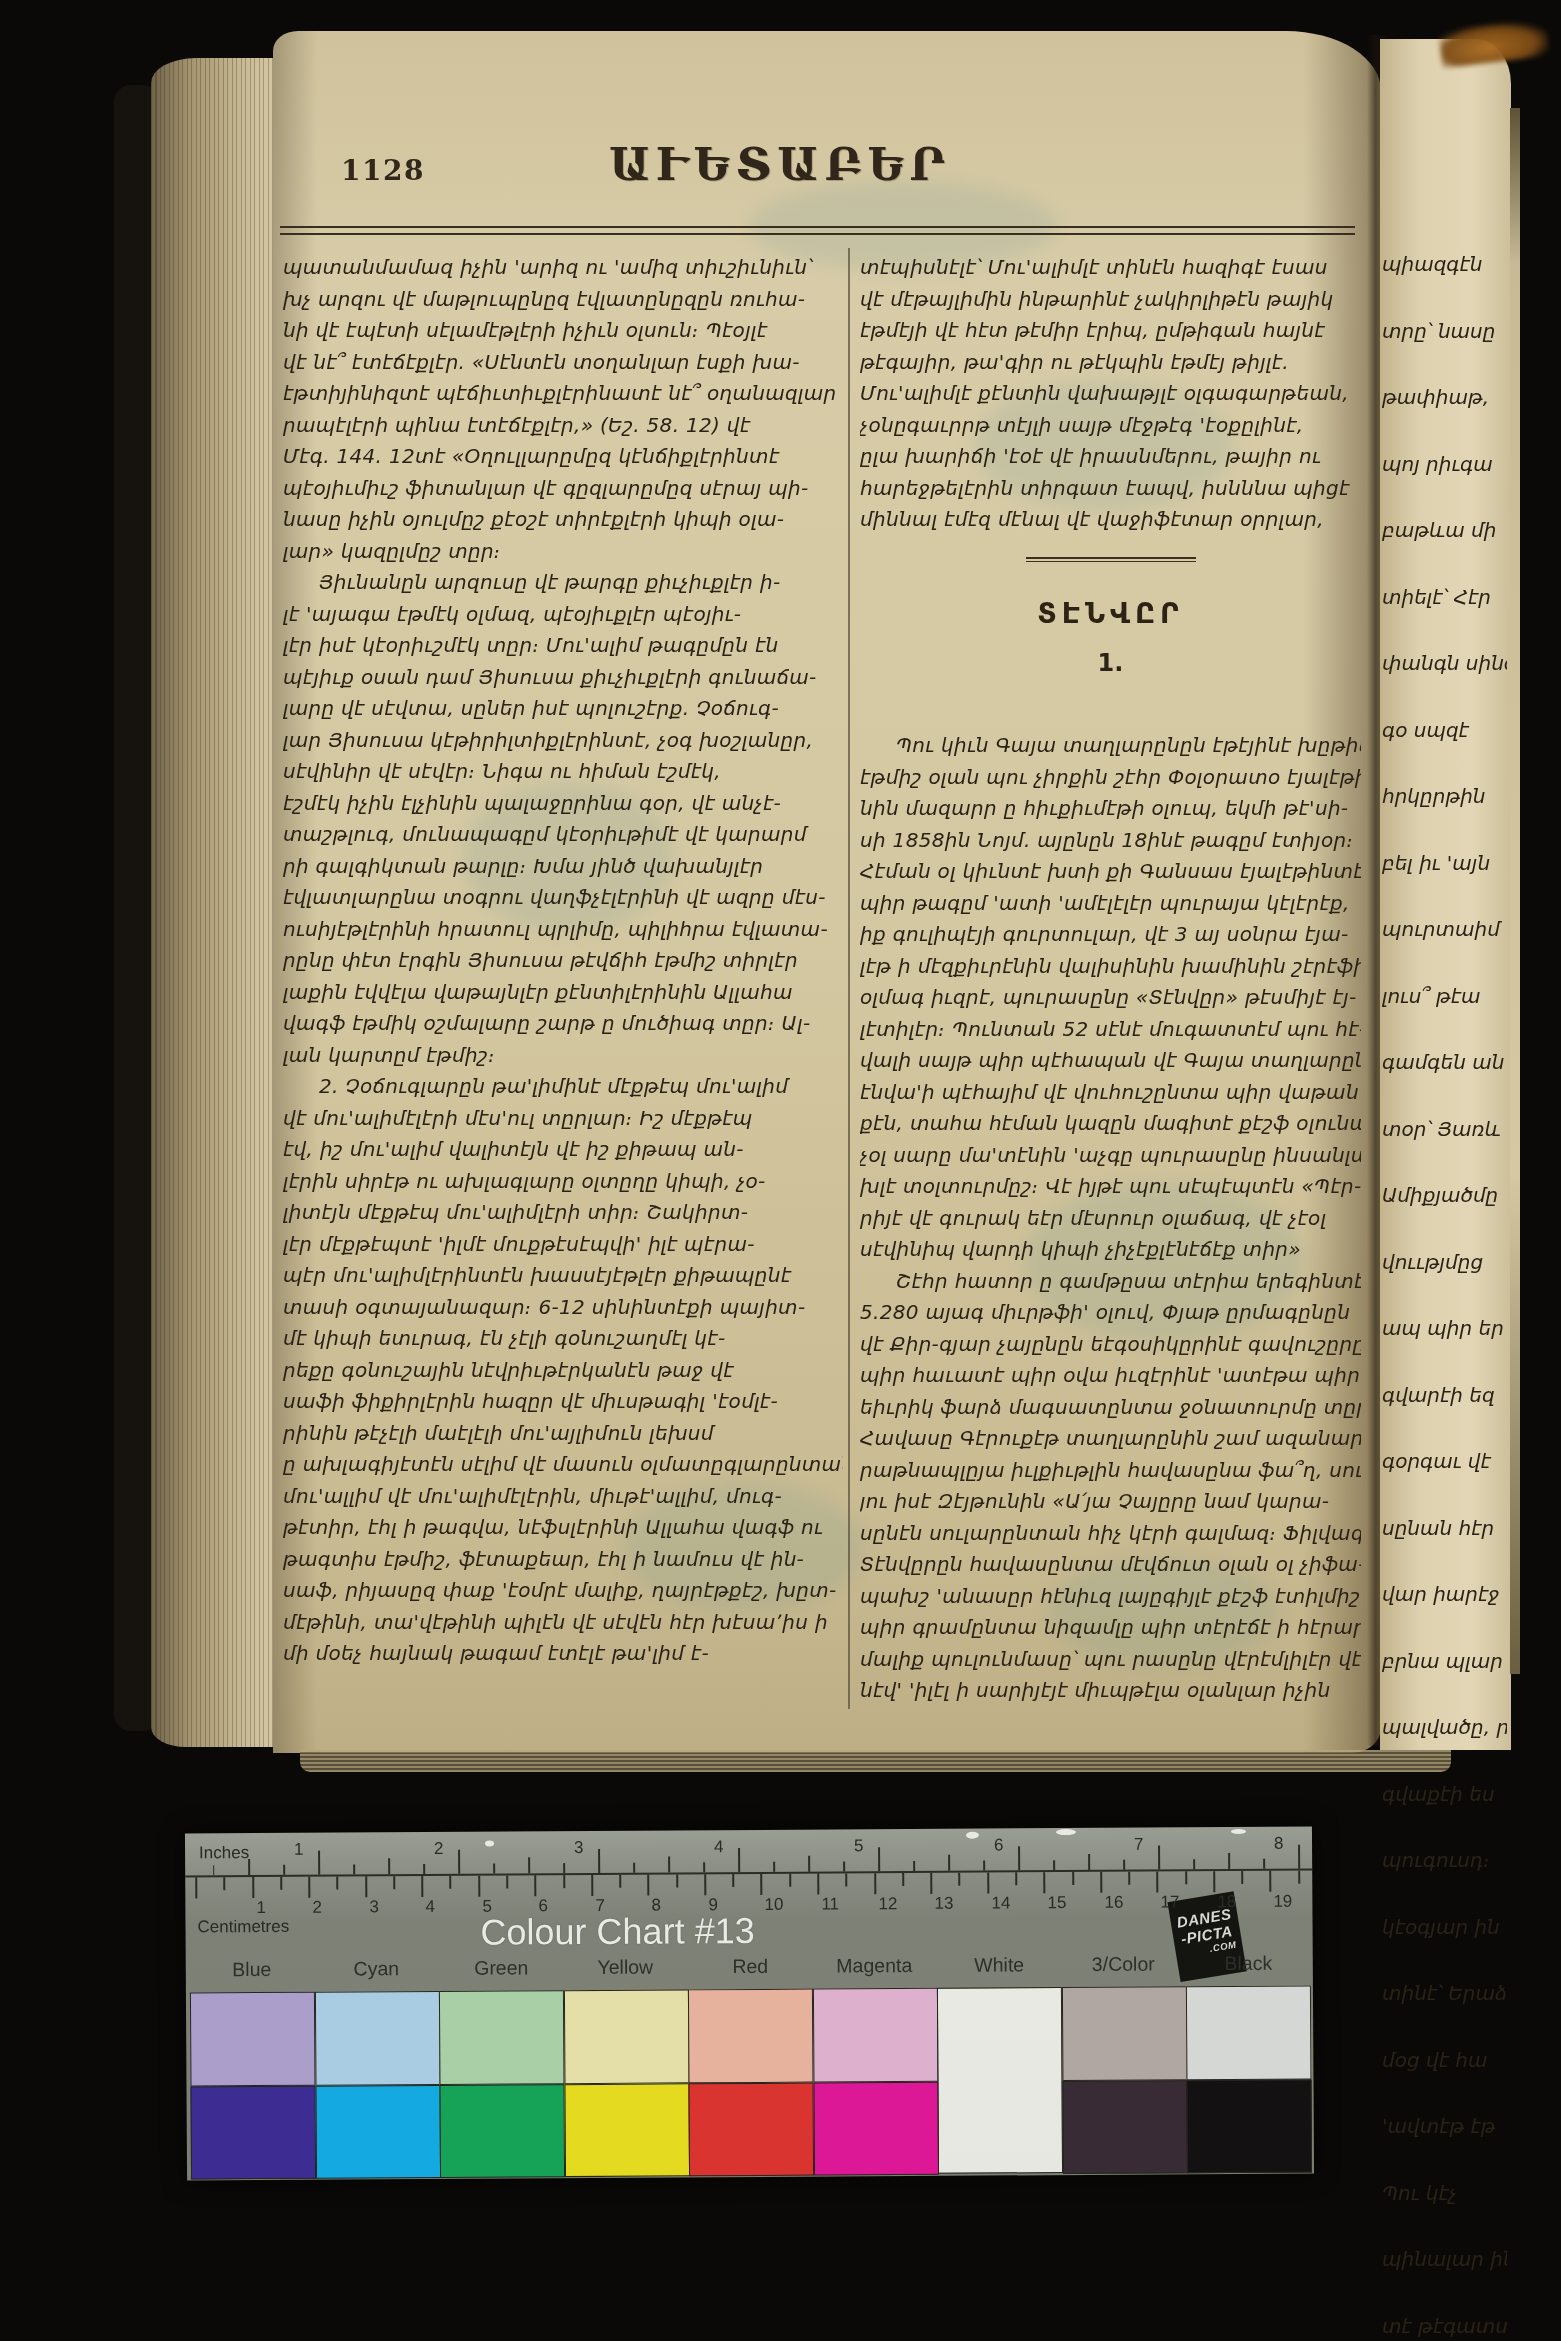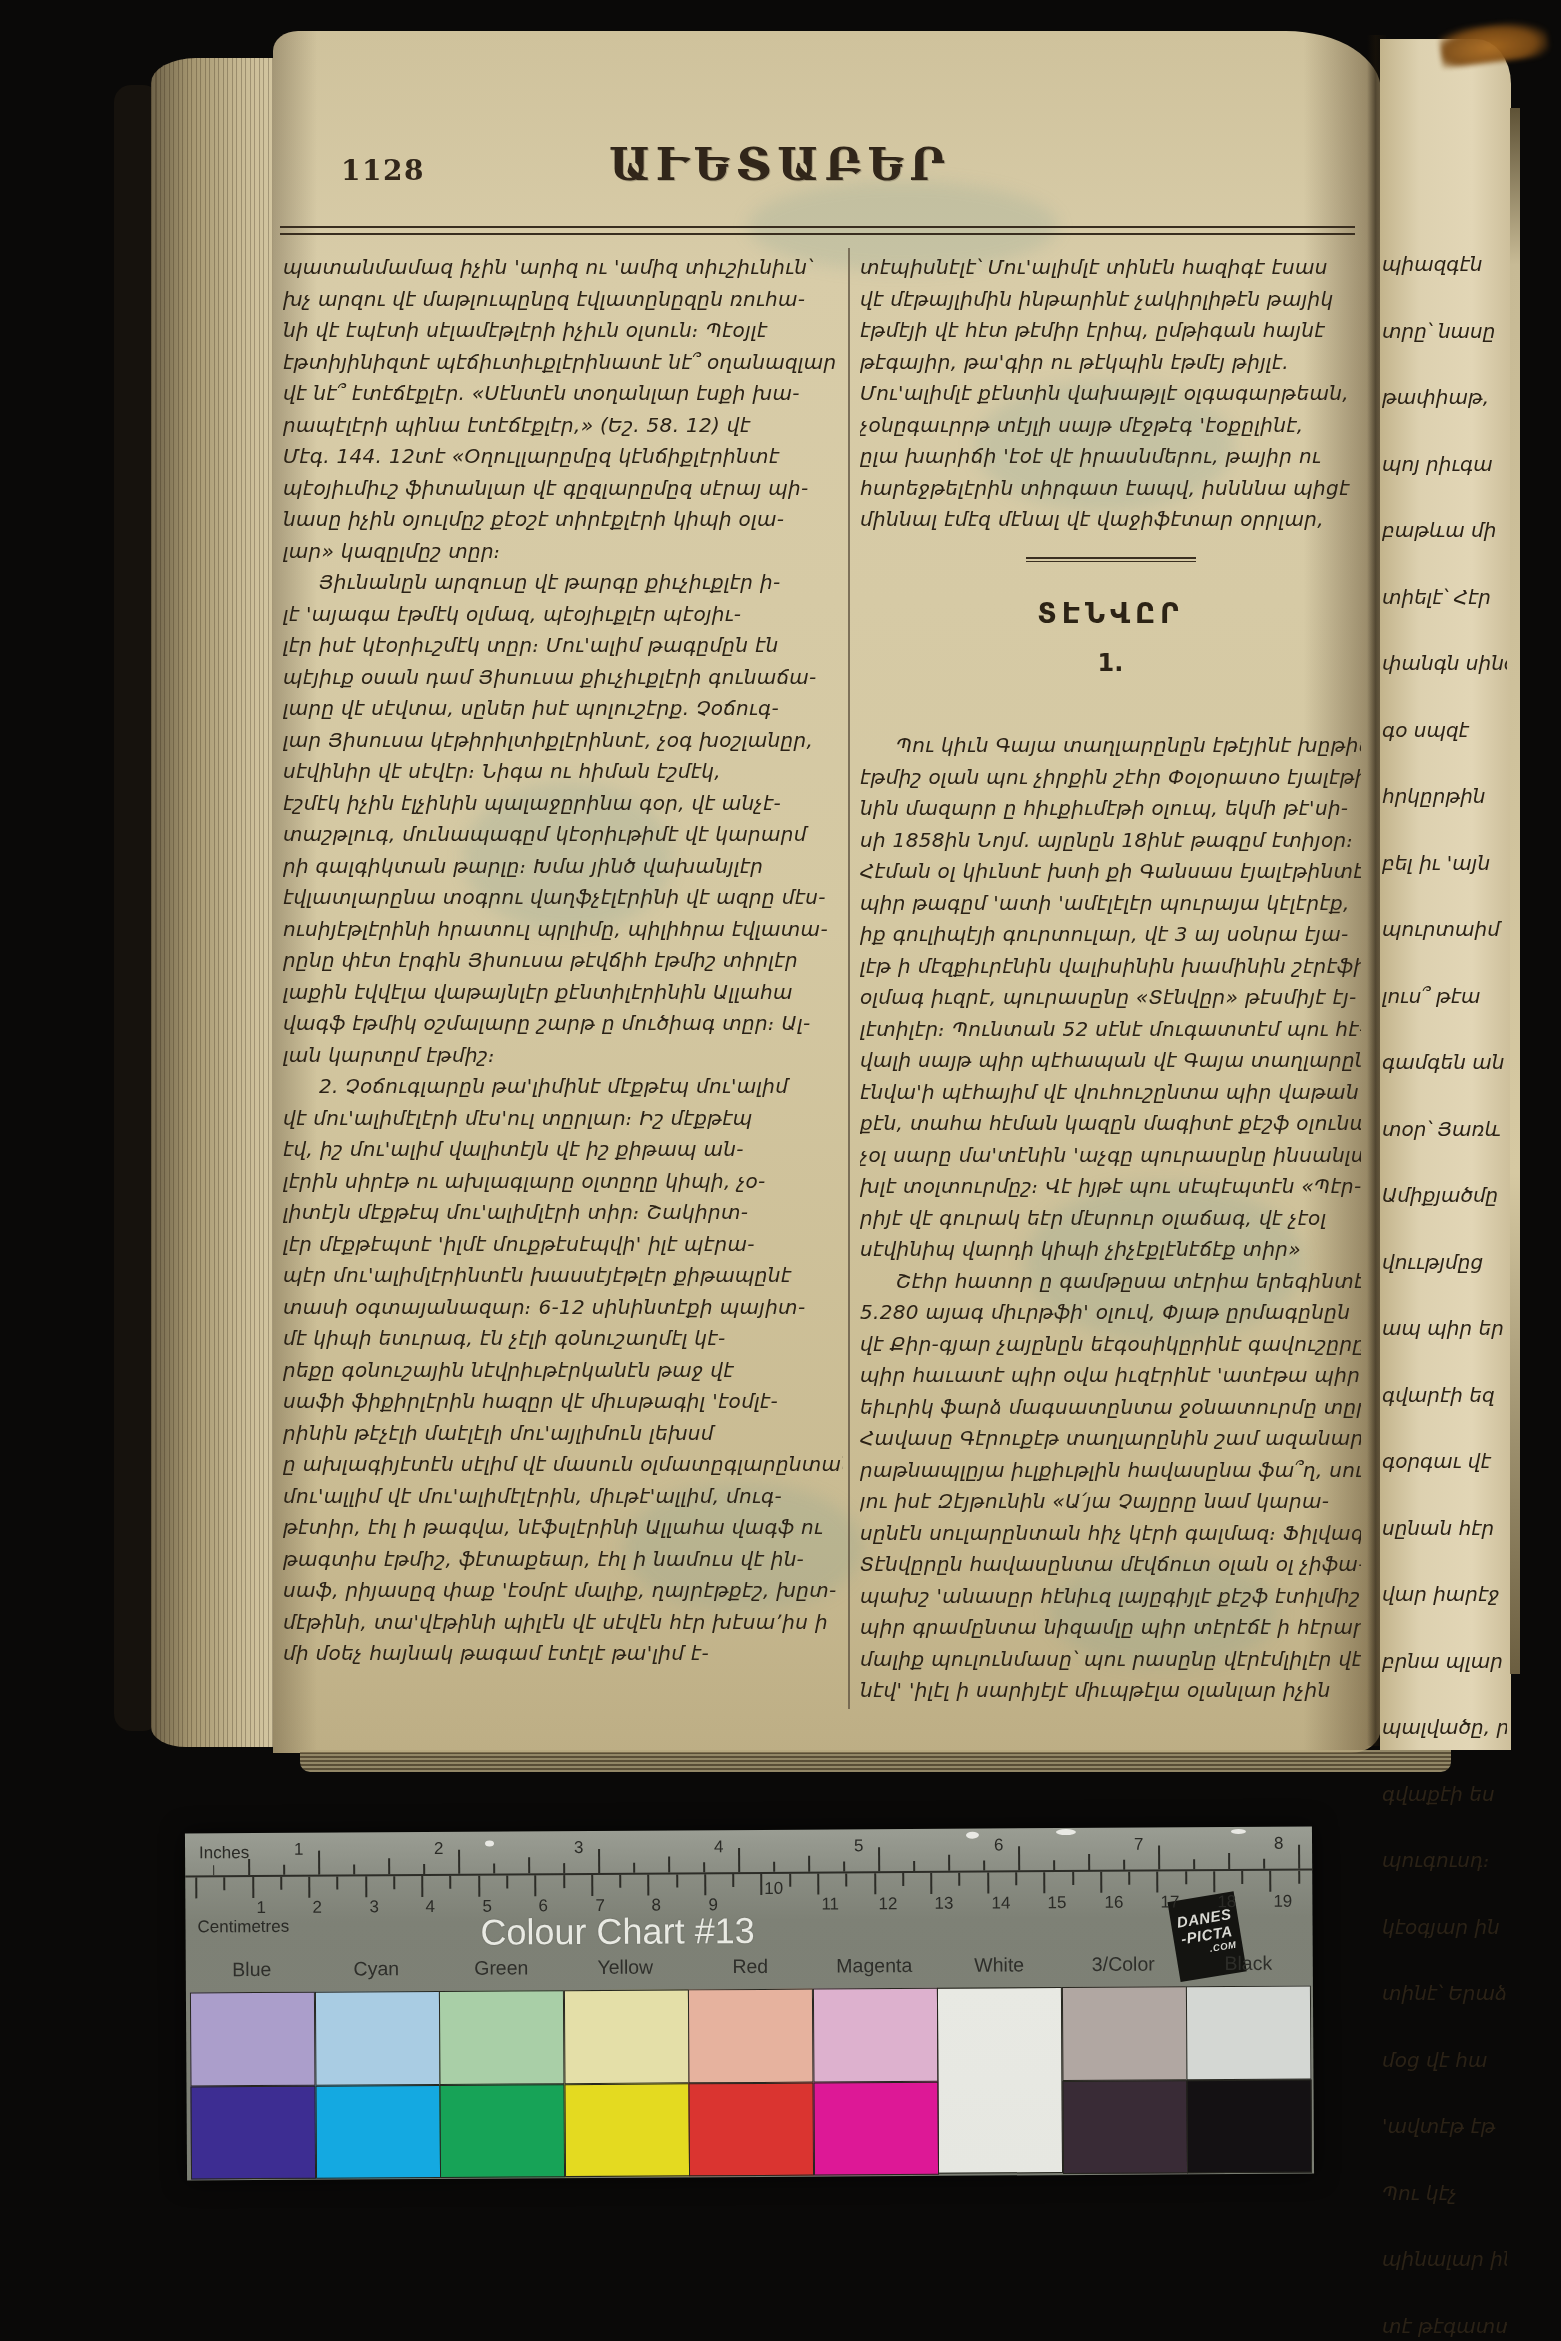--- a/index.html
+++ b/index.html
@@ -103,22 +103,22 @@
 </div>
 
 <div class="abs page-number">1128</div>
 <div class="abs masthead">ԱՒԵՏԱԲԵՐ</div>
 <div class="abs header-rule"></div>
 
 <div class="abs col col-left" id="col-left">
     <div class="bodyline">պատանմամազ իչին 'արիզ ու 'ամիզ տիւշիւնիւն՝</div>
     <div class="bodyline">խչ արզու վէ մաթլուպընըզ էվլատընըզըն ռուհա-</div>
     <div class="bodyline">նի վէ էպէտի սէլամէթլէրի իչիւն օլսուն։ Պէօյլէ</div>
+    <div class="bodyline">վէ նէ՞ էտէճէքլէր. «Սէնտէն տօղանլար էսքի խա-</div>
     <div class="bodyline">էթտիյինիզտէ պէճիւտիւքլէրինատէ նէ՞ օղանազլար</div>
-    <div class="bodyline">վէ նէ՞ էտէճէքլէր. «Սէնտէն տօղանլար էսքի խա-</div>
     <div class="bodyline">րապէլէրի պինա էտէճէքլէր,» (Եշ. 58. 12) վէ</div>
     <div class="bodyline">Մէգ. 144. 12տէ «Օղուլլարըմըզ կէնճիքլէրինտէ</div>
     <div class="bodyline">պէօյիւմիւշ ֆիտանլար վէ գըզլարըմըզ սէրայ պի-</div>
     <div class="bodyline">նասը իչին օյուլմըշ քէօշէ տիրէքլէրի կիպի օլա-</div>
     <div class="bodyline">լար» կազըլմըշ տըր։</div>
     <div class="bodyline indent">Յիւնանըն արզուսը վէ թարգը քիւչիւքլէր ի-</div>
     <div class="bodyline">լէ 'այագա էթմէկ օլմազ, պէօյիւքլէր պէօյիւ-</div>
     <div class="bodyline">լէր իսէ կէօրիւշմէկ տըր։ Մու'ալիմ թագըմըն էն</div>
     <div class="bodyline">պէյիւք օսան դամ Յիսուսա քիւչիւքլէրի գունաճա-</div>
     <div class="bodyline">լարը վէ սէվտա, սըներ իսէ պոլուշէրք. Չօճուգ-</div>
@@ -356,21 +356,21 @@
     <div class="tick" style="left: 1113px; top: 44px; height: 13px;"></div>
     <div class="rnum" style="left: 71px; top: 66px;">1</div>
     <div class="rnum" style="left: 127px; top: 66px;">2</div>
     <div class="rnum" style="left: 184px; top: 66px;">3</div>
     <div class="rnum" style="left: 240px; top: 66px;">4</div>
     <div class="rnum" style="left: 297px; top: 66px;">5</div>
     <div class="rnum" style="left: 353px; top: 66px;">6</div>
     <div class="rnum" style="left: 410px; top: 66px;">7</div>
     <div class="rnum" style="left: 466px; top: 66px;">8</div>
     <div class="rnum" style="left: 523px; top: 66px;">9</div>
-    <div class="rnum" style="left: 579px; top: 50px; text-align: right;">10</div>
+    <div class="rnum" style="left: 579px; top: 66px; text-align: right;">10</div>
     <div class="rnum" style="left: 636px; top: 66px; text-align: right;">11</div>
     <div class="rnum" style="left: 693px; top: 66px;">12</div>
     <div class="rnum" style="left: 749px; top: 66px;">13</div>
     <div class="rnum" style="left: 806px; top: 66px;">14</div>
     <div class="rnum" style="left: 862px; top: 66px;">15</div>
     <div class="rnum" style="left: 919px; top: 66px;">16</div>
     <div class="rnum" style="left: 975px; top: 66px;">17</div>
     <div class="rnum" style="left: 1032px; top: 66px;">18</div>
     <div class="rnum" style="left: 1088px; top: 66px;">19</div>
     <div class="swatch-label" style="left: 3.5px;">Blue</div>

